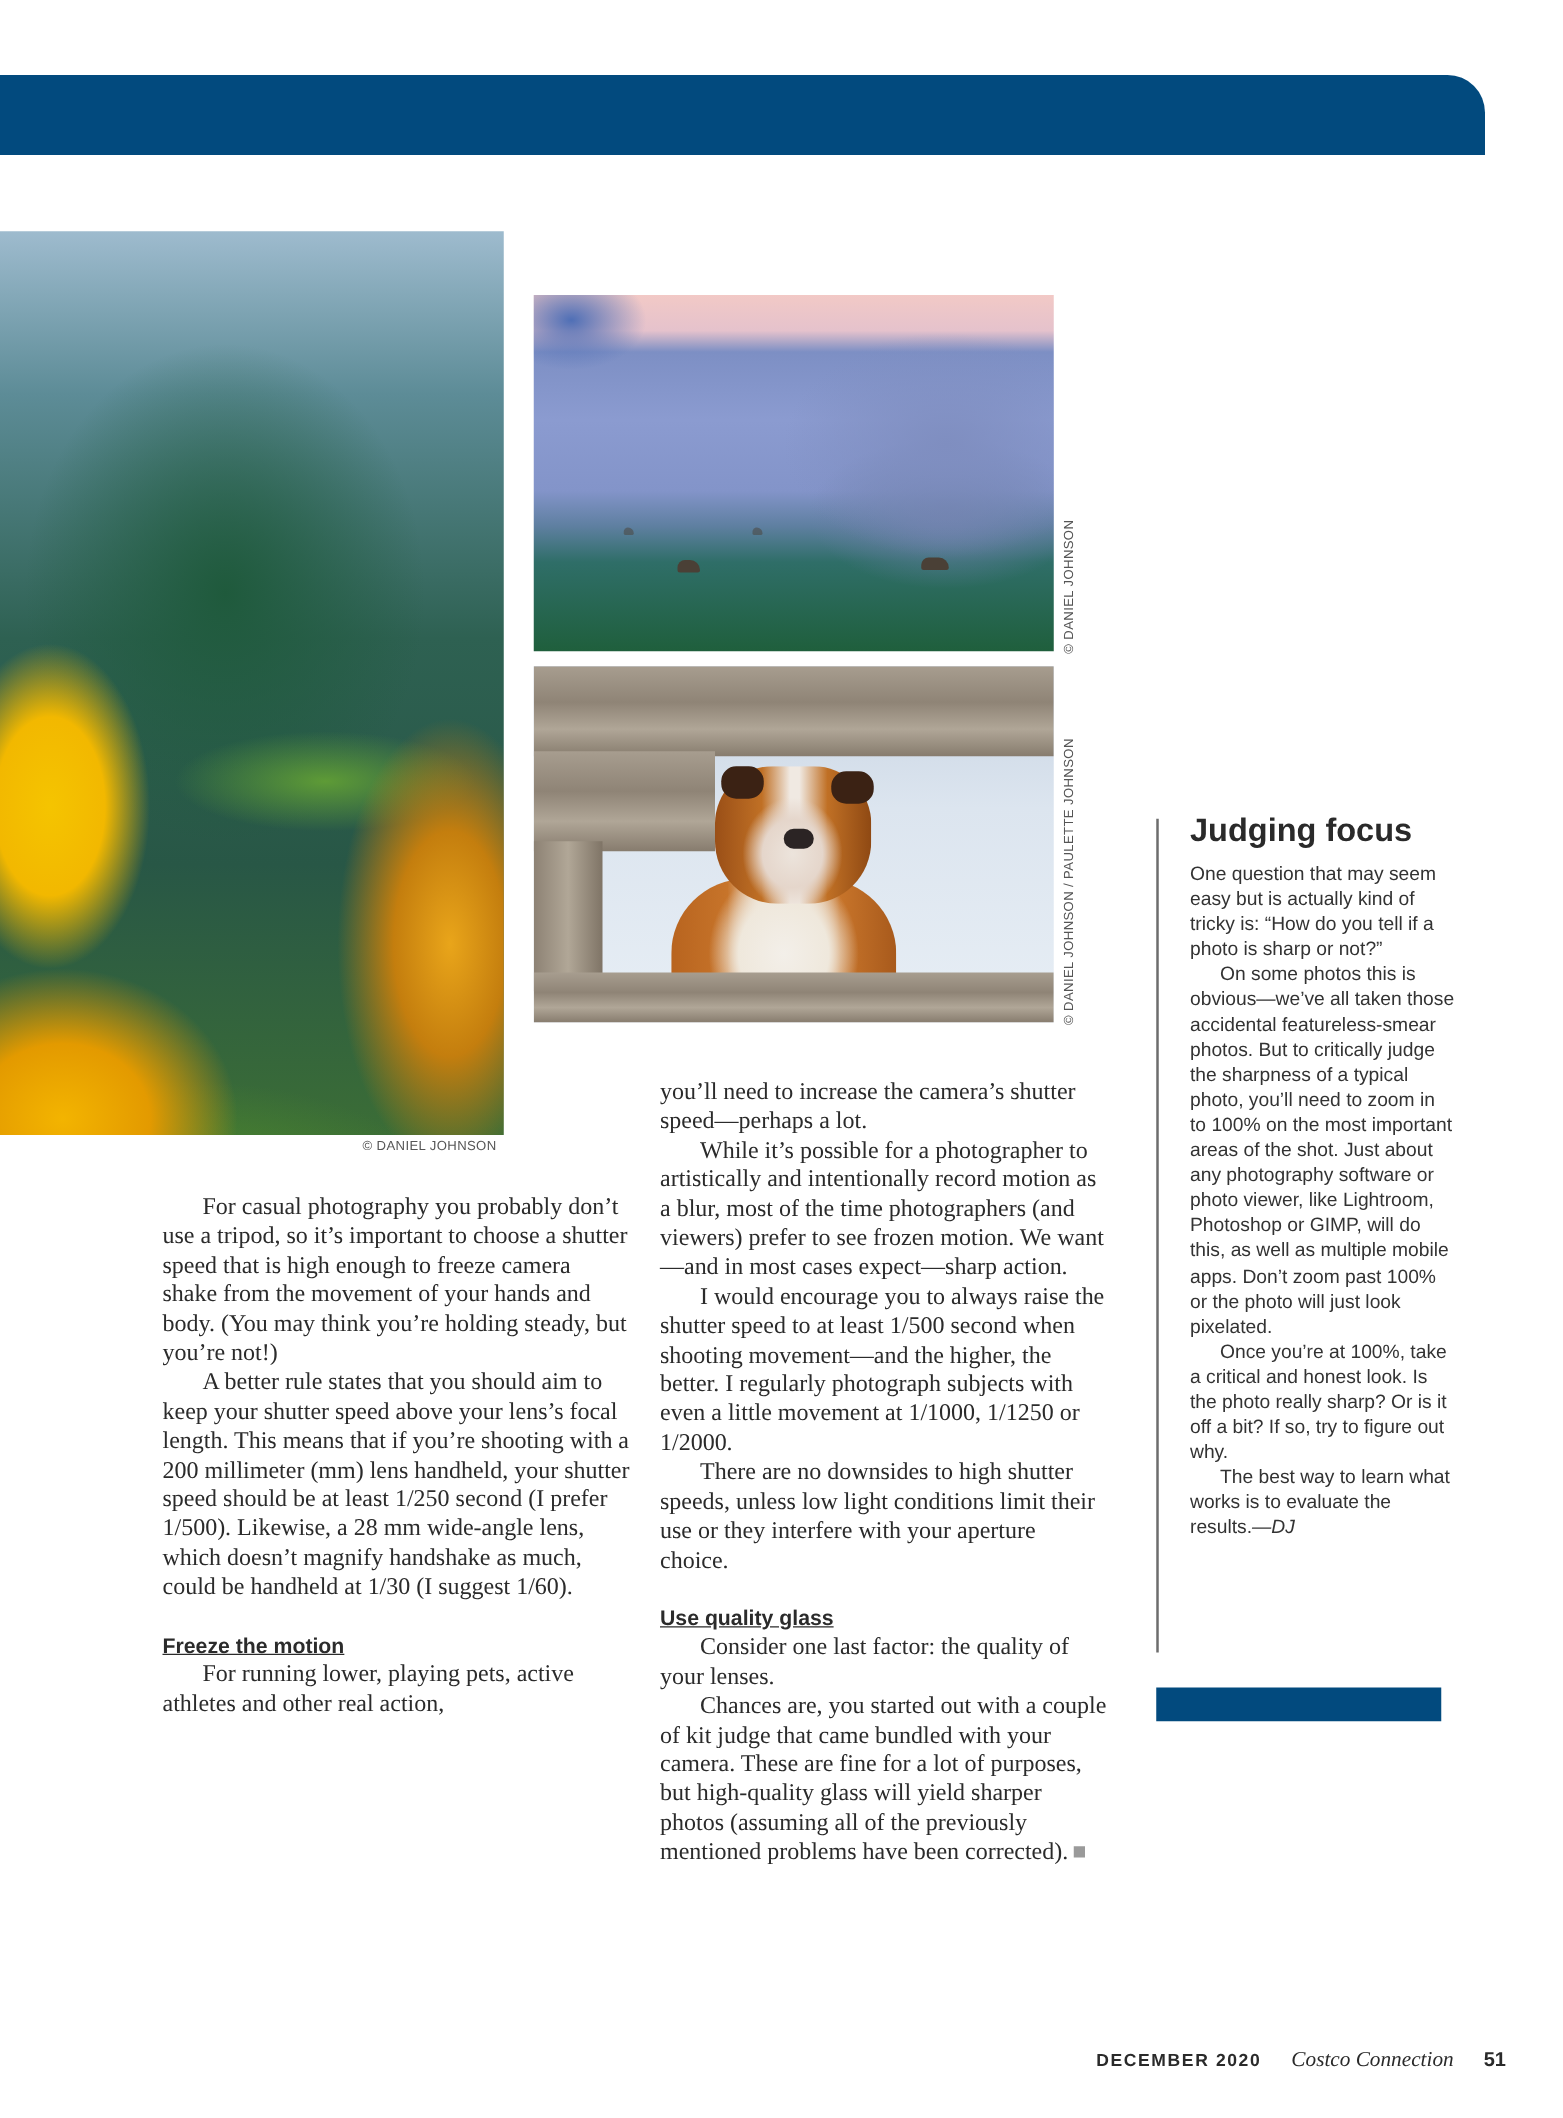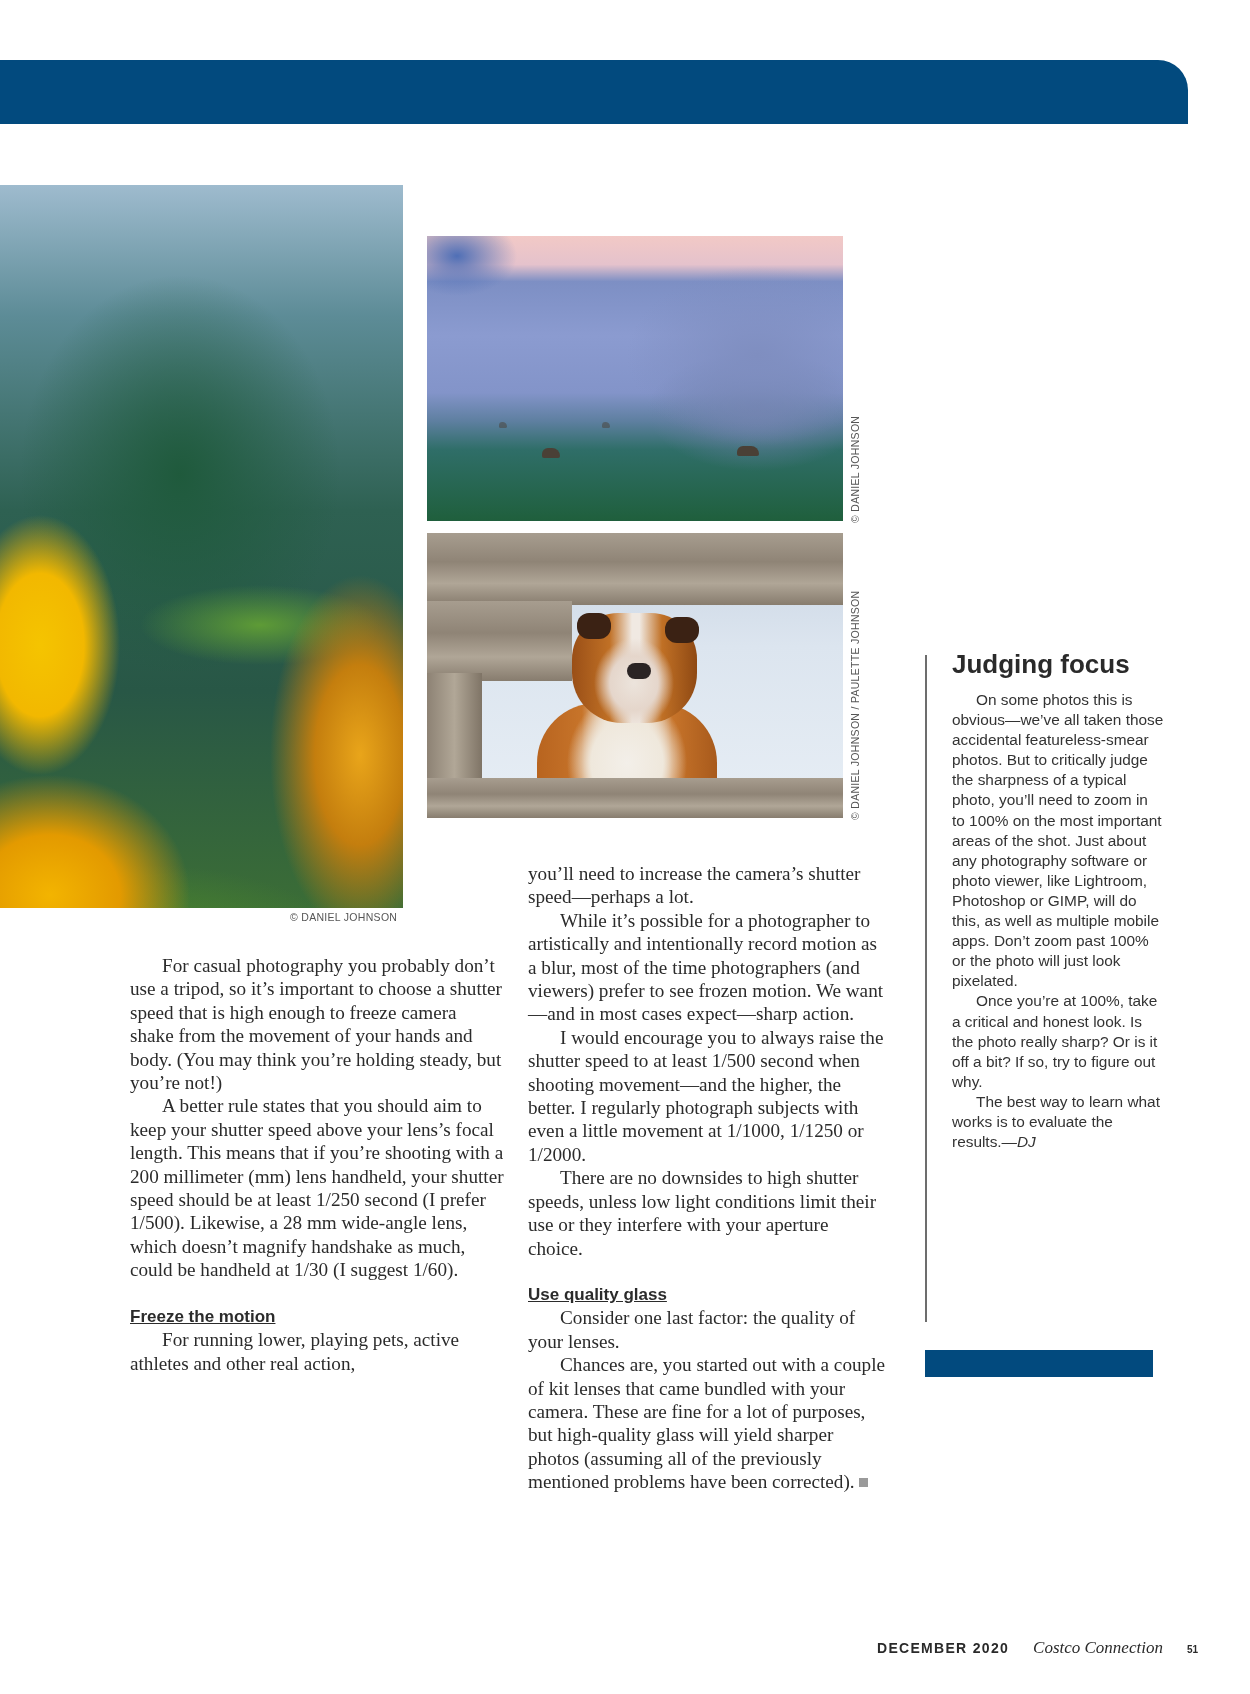--- a/index.html
+++ b/index.html
@@ -106,21 +106,21 @@
   #sidebar p { margin: 0; text-indent: 24px; }
   #sidebar p.noindent { text-indent: 0; }
   #sidebar-bar { left: 925px; top: 1350px; width: 228px; height: 27px; background: #024a7e; }
 
   
   #footer {
     left: 877px; top: 1638px; white-space: nowrap; font-size: 15px; color: #2a2a2a;
   }
   #footer .date { font-family: "Liberation Sans", "DejaVu Sans", sans-serif; font-weight: bold; letter-spacing: 1.3px; font-size: 14px; }
   #footer .mag { font-family: "Liberation Serif", "DejaVu Serif", serif; font-style: italic; font-size: 17px; margin: 0 24px; }
-  #footer .num { font-family: "Liberation Sans", "DejaVu Sans", sans-serif; font-weight: bold; font-size: 10px; }
+  #footer .num { font-family: "Liberation Sans", "DejaVu Sans", sans-serif; font-weight: bold; font-size: 16px; }
 </style>
 </head>
 <body>
 
 <div id="header-band" class="abs"></div>
 
 <div id="photo-sunflower" class="abs photo" title="Close-up of sunflowers"></div>
 <div id="credit-sunflower" class="abs credit">© DANIEL JOHNSON</div>
 
 <div id="photo-deer" class="abs photo" title="Deer in a misty field at dawn">
@@ -153,26 +153,27 @@
 </div>
 
 <div id="col-mid" class="abs col">
   <p class="noindent">you’ll need to increase the camera’s shutter speed—perhaps a lot.</p>
   <p>While it’s possible for a photographer to artistically and intentionally record motion as a blur, most of the time photographers (and viewers) prefer to see frozen motion. We want—and in most cases expect—sharp action.</p>
   <p>I would encourage you to always raise the shutter speed to at least 1/500 second when shooting movement—and the higher, the better. I regularly photograph subjects with even a little movement at 1/1000, 1/1250 or 1/2000.</p>
   <p>There are no downsides to high shutter speeds, unless low light conditions limit their use or they interfere with your aperture choice.</p>
   <div class="spacer"></div>
   <h3>Use quality glass</h3>
   <p>Consider one last factor: the quality of your lenses.</p>
-  <p><span>Chances are, you started out with a couple of kit lenses that came bundled with your camera. These are fine for a lot of purposes, but high-quality glass will yield sharper photos (assuming all of the previously mentioned problems have been corrected).</span><span class="end-mark"></span></p>
+  <p><span>Chances are, you started out with a couple of kit judge that came bundled with your camera. These are fine for a lot of purposes, but high-quality glass will yield sharper photos (assuming all of the previously mentioned problems have been corrected).</span><span class="end-mark"></span></p>
 </div>
 
 <div id="sidebar-rule" class="abs"></div>
 <div id="sidebar" class="abs">
   <h2>Judging focus</h2>
+  <p class="noindent">One question that may seem easy but is actually kind of tricky is: “How do you tell if a photo is sharp or not?”</p>
   <p>On some photos this is obvious—we’ve all taken those accidental featureless-smear photos. But to critically judge the sharpness of a typical photo, you’ll need to zoom in to 100% on the most important areas of the shot. Just about any photography software or photo viewer, like Lightroom, Photoshop or GIMP, will do this, as well as multiple mobile apps. Don’t zoom past 100% or the photo will just look pixelated.</p>
   <p>Once you’re at 100%, take a critical and honest look. Is the photo really sharp? Or is it off a bit? If so, try to figure out why.</p>
   <p><span>The best way to learn what works is to evaluate the results.</span><em>—DJ</em></p>
 </div>
 <div id="sidebar-bar" class="abs"></div>
 
 <div id="footer" class="abs">
   <span class="date">DECEMBER 2020</span><span class="mag">Costco Connection</span><span class="num">51</span>
 </div>
 

